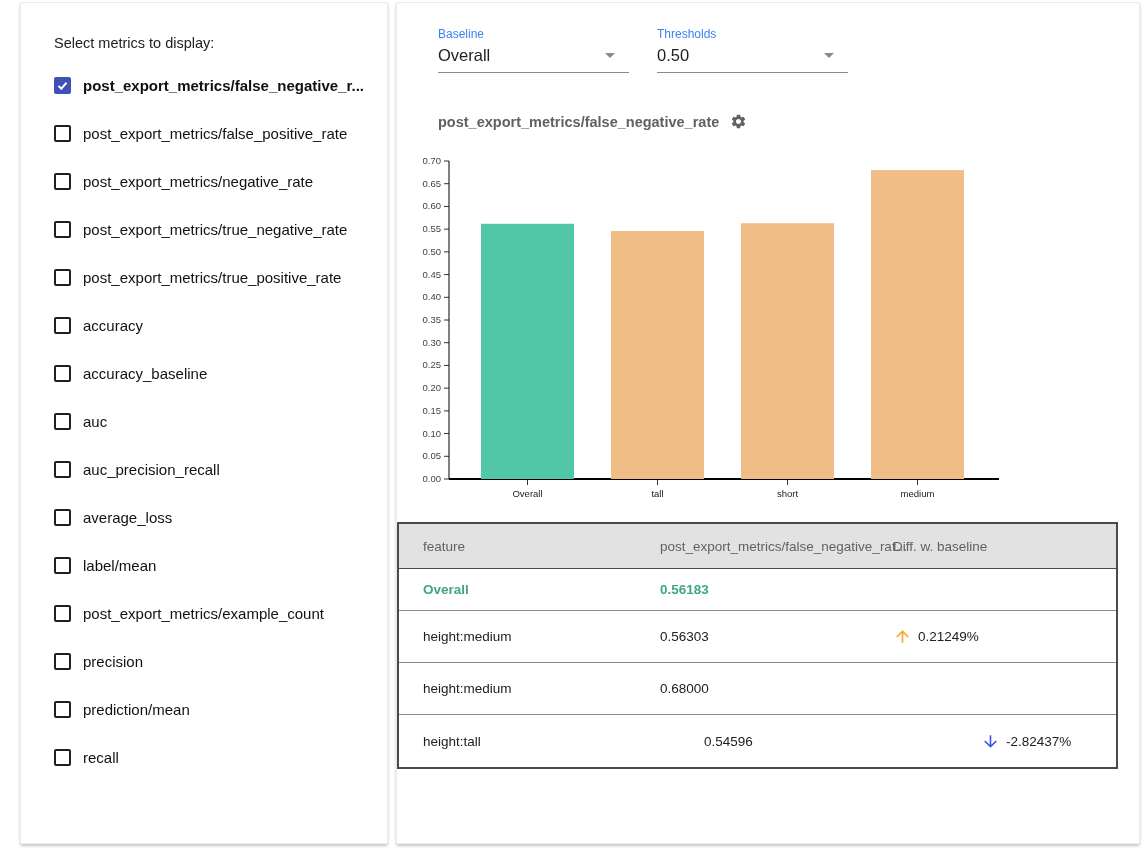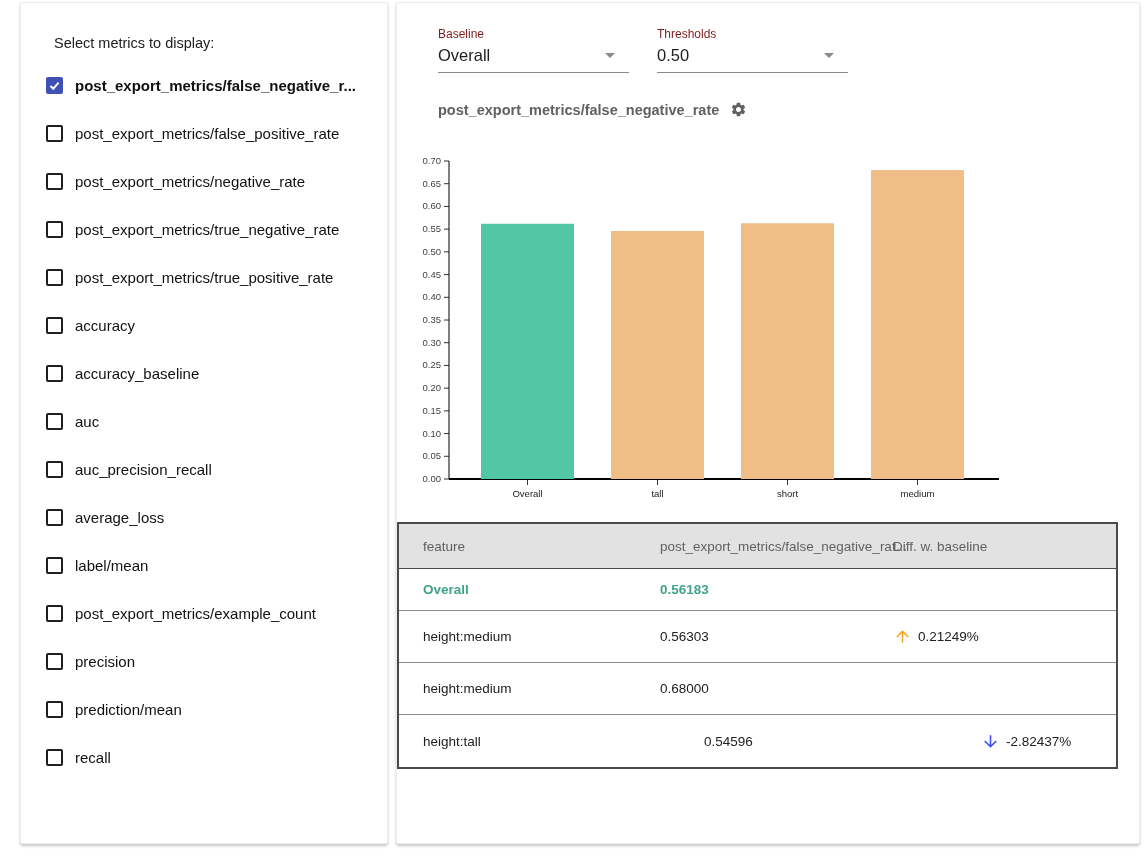--- a/index.html
+++ b/index.html
@@ -18,52 +18,52 @@
     box-shadow:0 2px 3px rgba(0,0,0,0.22);
   }
   
   .sidebar{left:20px; width:368px;}
   .sidebar-title{
     padding:32px 0 0 33px; font-size:14.5px; color:#212121;
   }
   .metric-list{margin-top:10px;}
   .metric-item{
     height:48px; display:flex; align-items:center; gap:12px;
-    padding-left:25px; cursor:pointer;
+    padding-left:33px; cursor:pointer;
   }
   .checkbox{
     width:17px; height:17px; flex:0 0 17px;
     border:2px solid #1f1f1f; border-radius:2px; background:#fff;
     display:flex; align-items:center; justify-content:center;
   }
   .checkbox.checked{
     background:var(--cb, #3f51b5); border-color:var(--cb, #3f51b5);
   }
   .metric-label{font-size:15px; color:#111; white-space:nowrap;}
   .metric-item.selected .metric-label{font-weight:bold;}
   
   .main{left:396px; width:744px;}
   .controls{
     display:flex; gap:28px; padding:24px 0 0 41px;
   }
   .select-field{width:191px; cursor:pointer;}
-  .select-label{font-size:12px; color:#7f1d1d; margin-bottom:3px;}
+  .select-label{font-size:12px; color:#3b82f6; margin-bottom:3px;}
   .select-value-row{
     display:flex; align-items:center; justify-content:space-between;
     border-bottom:1px solid #8a8a8a; padding:2px 2px 7px 0;
   }
   .select-value{font-size:16.5px; color:#212121;}
   .dd-arrow{
     width:0; height:0; border-left:5px solid transparent;
     border-right:5px solid transparent; border-top:5px solid #8a8a8a;
     margin-right:12px;
   }
   .chart-title-row{
     display:flex; align-items:center; gap:11px;
-    margin:28px 0 0 41px;
+    margin:40px 0 0 41px;
   }
   .chart-title{font-size:14.5px; font-weight:bold; color:#616161;}
   .gear{width:17px; height:17px; fill:#616161; cursor:pointer;}
   #bar-chart{position:absolute; left:0; top:145px;}
   
   .metrics-table{
     position:absolute; left:0; top:519px; width:721px;
     border:2px solid #4a4a4a; background:#fff; font-size:13.5px;
   }
   .t-row{display:flex; align-items:center; padding-left:24px;}

